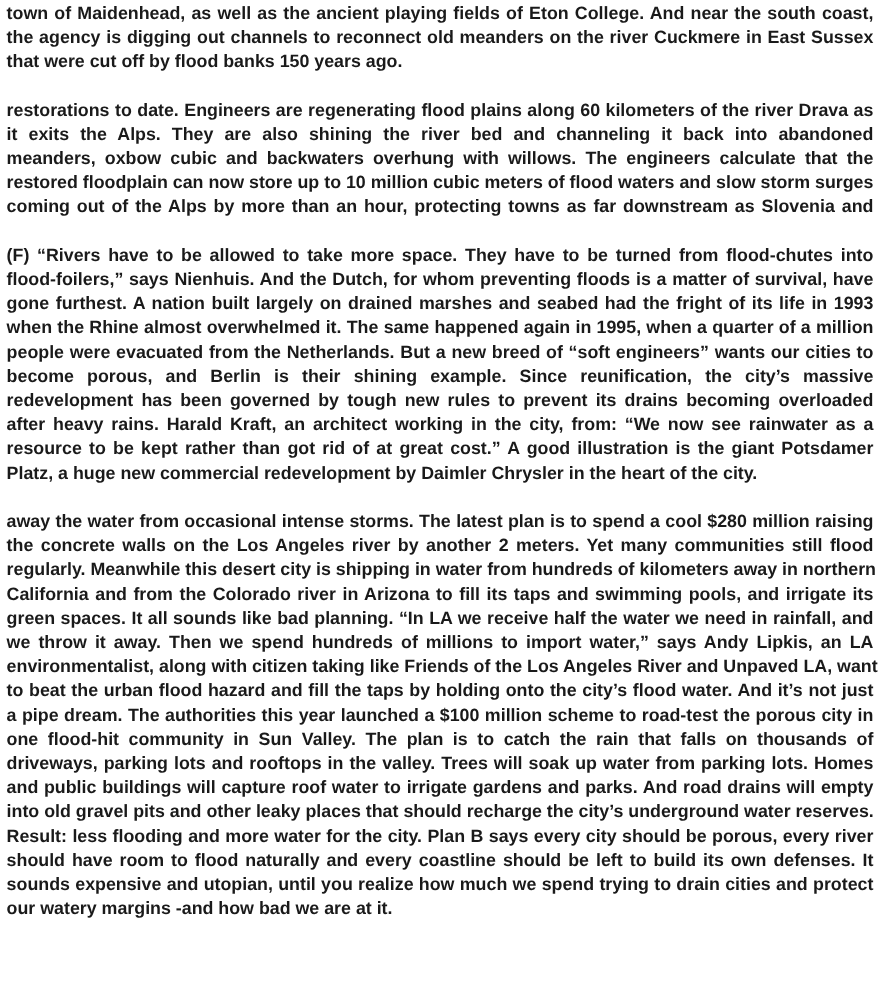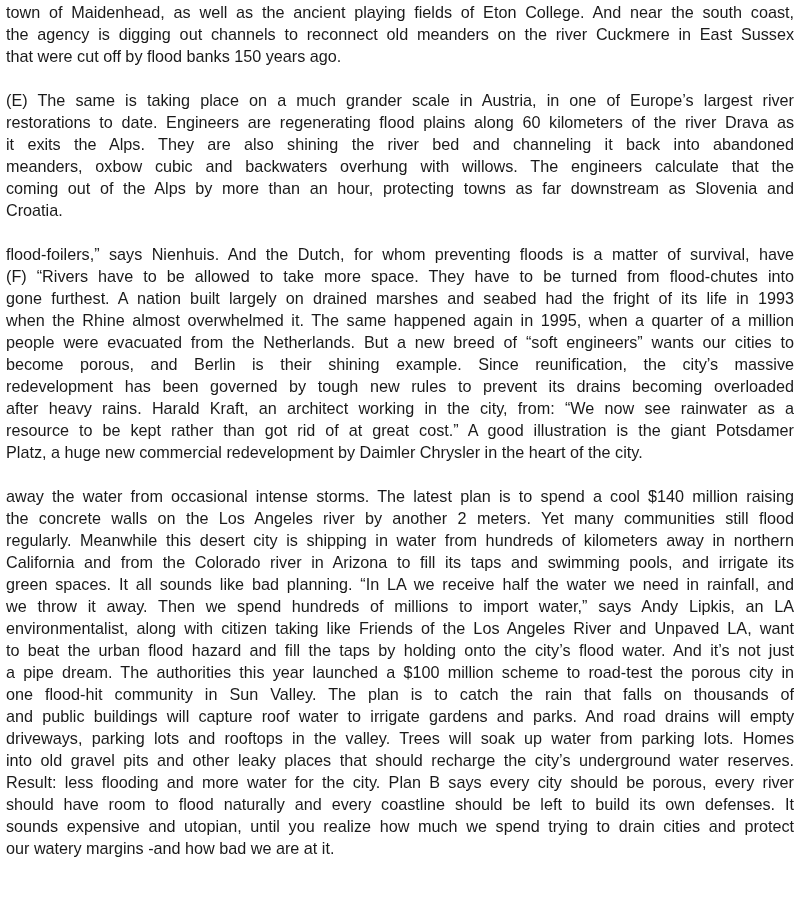--- a/index.html
+++ b/index.html
@@ -26,72 +26,72 @@
     .para {
       margin: 0 0 22px 0;
     }
     .line {
       display: block;
       white-space: nowrap;
       text-align: justify;
       text-align-last: justify;
       height: 22px;
       overflow: visible;
+      font-weight: bold;
     }
     .line.last {
       text-align: center;
       text-align-last: left;
     }
   </style>
 </head>
 <body>
 
 <div class="page">
 
   <div class="para">
     <span class="line">town of Maidenhead, as well as the ancient playing fields of Eton College. And near the south coast,</span>
     <span class="line">the agency is digging out channels to reconnect old meanders on the river Cuckmere in East Sussex</span>
     <span class="line last">that were cut off by flood banks 150 years ago.</span>
   </div>
 
   <div class="para">
-    <span class="line">(E) The same is taking place on a much grander scale in Austria, in one of Europe’s largest river</span>
     <span class="line">restorations to date. Engineers are regenerating flood plains along 60 kilometers of the river Drava as</span>
     <span class="line">it exits the Alps. They are also shining the river bed and channeling it back into abandoned</span>
     <span class="line">meanders, oxbow cubic and backwaters overhung with willows. The engineers calculate that the</span>
+    <span class="line">restored floodplain can now store up to 10 million cubic meters of flood waters and slow storm surges</span>
     <span class="line">coming out of the Alps by more than an hour, protecting towns as far downstream as Slovenia and</span>
-    <span class="line last">Croatia.</span>
   </div>
 
   <div class="para">
+    <span class="line">(F) “Rivers have to be allowed to take more space. They have to be turned from flood-chutes into</span>
     <span class="line">flood-foilers,” says Nienhuis. And the Dutch, for whom preventing floods is a matter of survival, have</span>
-    <span class="line">(F) “Rivers have to be allowed to take more space. They have to be turned from flood-chutes into</span>
     <span class="line">gone furthest. A nation built largely on drained marshes and seabed had the fright of its life in 1993</span>
     <span class="line">when the Rhine almost overwhelmed it. The same happened again in 1995, when a quarter of a million</span>
     <span class="line">people were evacuated from the Netherlands. But a new breed of “soft engineers” wants our cities to</span>
     <span class="line">become porous, and Berlin is their shining example. Since reunification, the city’s massive</span>
     <span class="line">redevelopment has been governed by tough new rules to prevent its drains becoming overloaded</span>
     <span class="line">after heavy rains. Harald Kraft, an architect working in the city, from: “We now see rainwater as a</span>
     <span class="line">resource to be kept rather than got rid of at great cost.” A good illustration is the giant Potsdamer</span>
     <span class="line last">Platz, a huge new commercial redevelopment by Daimler Chrysler in the heart of the city.</span>
   </div>
 
   <div class="para">
-    <span class="line">away the water from occasional intense storms. The latest plan is to spend a cool $140 million raising</span>
+    <span class="line">away the water from occasional intense storms. The latest plan is to spend a cool $280 million raising</span>
     <span class="line">the concrete walls on the Los Angeles river by another 2 meters. Yet many communities still flood</span>
     <span class="line">regularly. Meanwhile this desert city is shipping in water from hundreds of kilometers away in northern</span>
     <span class="line">California and from the Colorado river in Arizona to fill its taps and swimming pools, and irrigate its</span>
     <span class="line">green spaces. It all sounds like bad planning. “In LA we receive half the water we need in rainfall, and</span>
     <span class="line">we throw it away. Then we spend hundreds of millions to import water,” says Andy Lipkis, an LA</span>
     <span class="line">environmentalist, along with citizen taking like Friends of the Los Angeles River and Unpaved LA, want</span>
     <span class="line">to beat the urban flood hazard and fill the taps by holding onto the city’s flood water. And it’s not just</span>
     <span class="line">a pipe dream. The authorities this year launched a $100 million scheme to road-test the porous city in</span>
     <span class="line">one flood-hit community in Sun Valley. The plan is to catch the rain that falls on thousands of</span>
+    <span class="line">driveways, parking lots and rooftops in the valley. Trees will soak up water from parking lots. Homes</span>
     <span class="line">and public buildings will capture roof water to irrigate gardens and parks. And road drains will empty</span>
-    <span class="line">driveways, parking lots and rooftops in the valley. Trees will soak up water from parking lots. Homes</span>
     <span class="line">into old gravel pits and other leaky places that should recharge the city’s underground water reserves.</span>
     <span class="line">Result: less flooding and more water for the city. Plan B says every city should be porous, every river</span>
     <span class="line">should have room to flood naturally and every coastline should be left to build its own defenses. It</span>
     <span class="line">sounds expensive and utopian, until you realize how much we spend trying to drain cities and protect</span>
     <span class="line last">our watery margins -and how bad we are at it.</span>
   </div>
 
 </div>
 
 </body></html>

